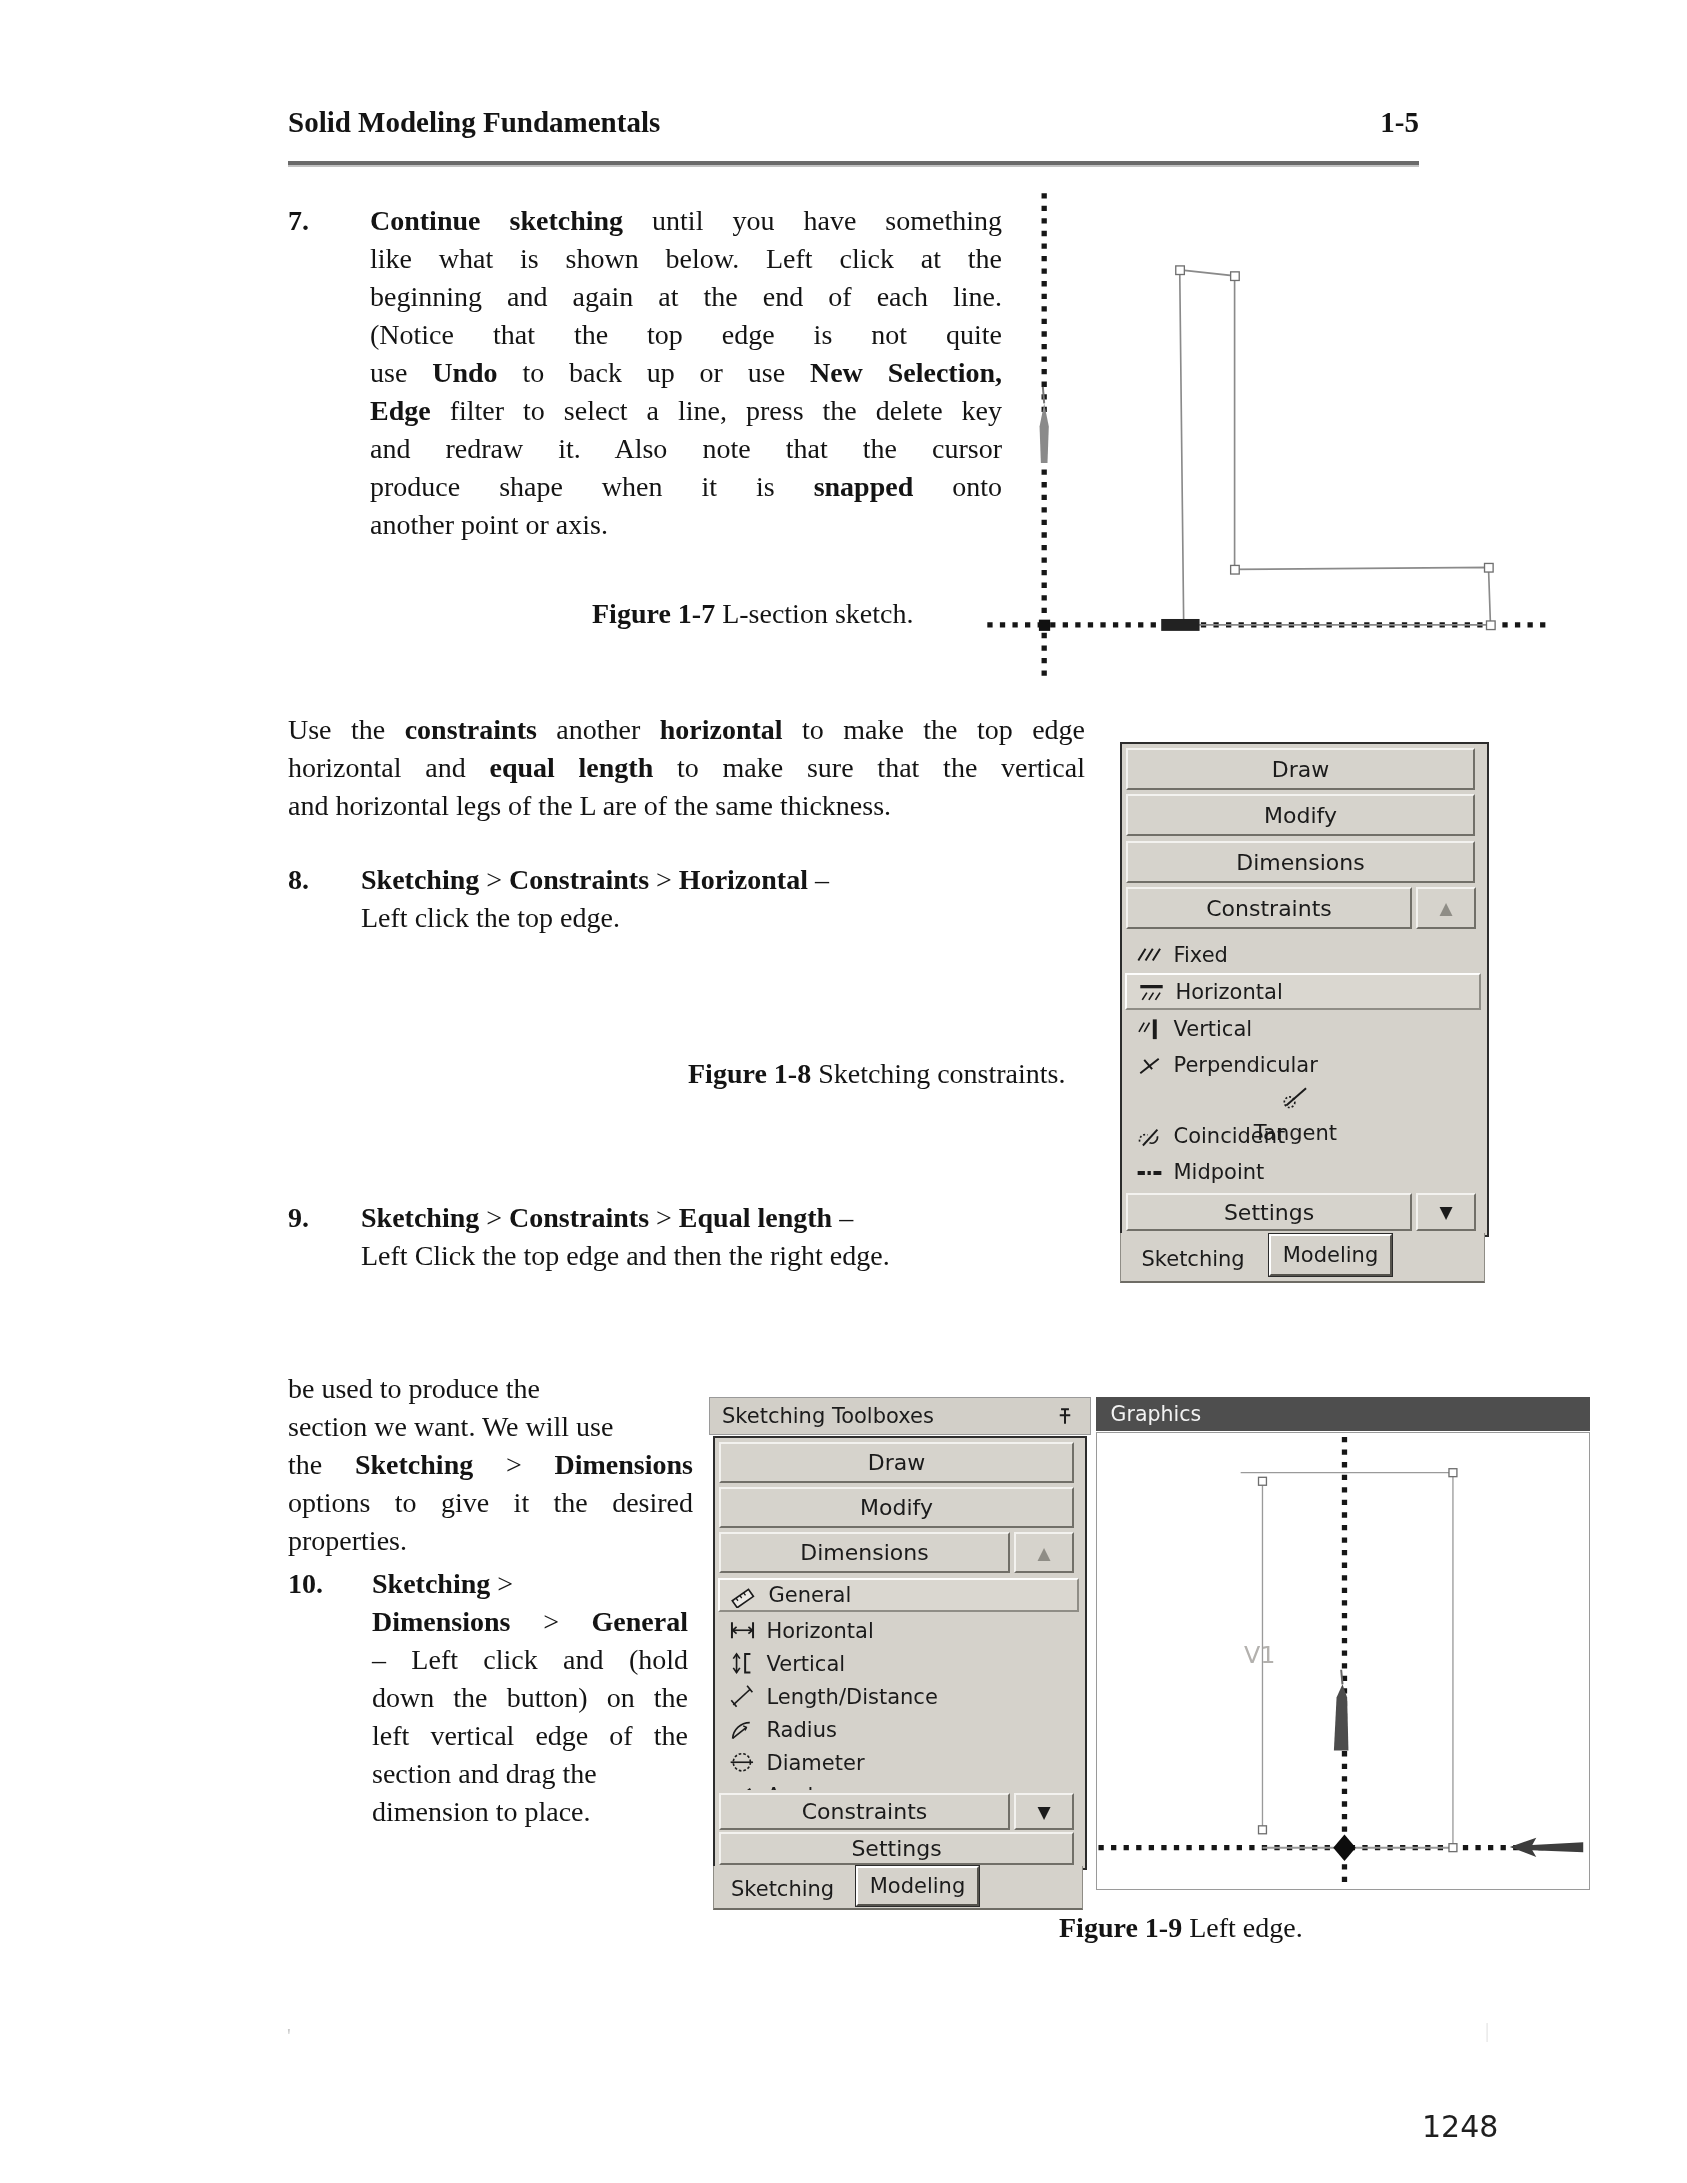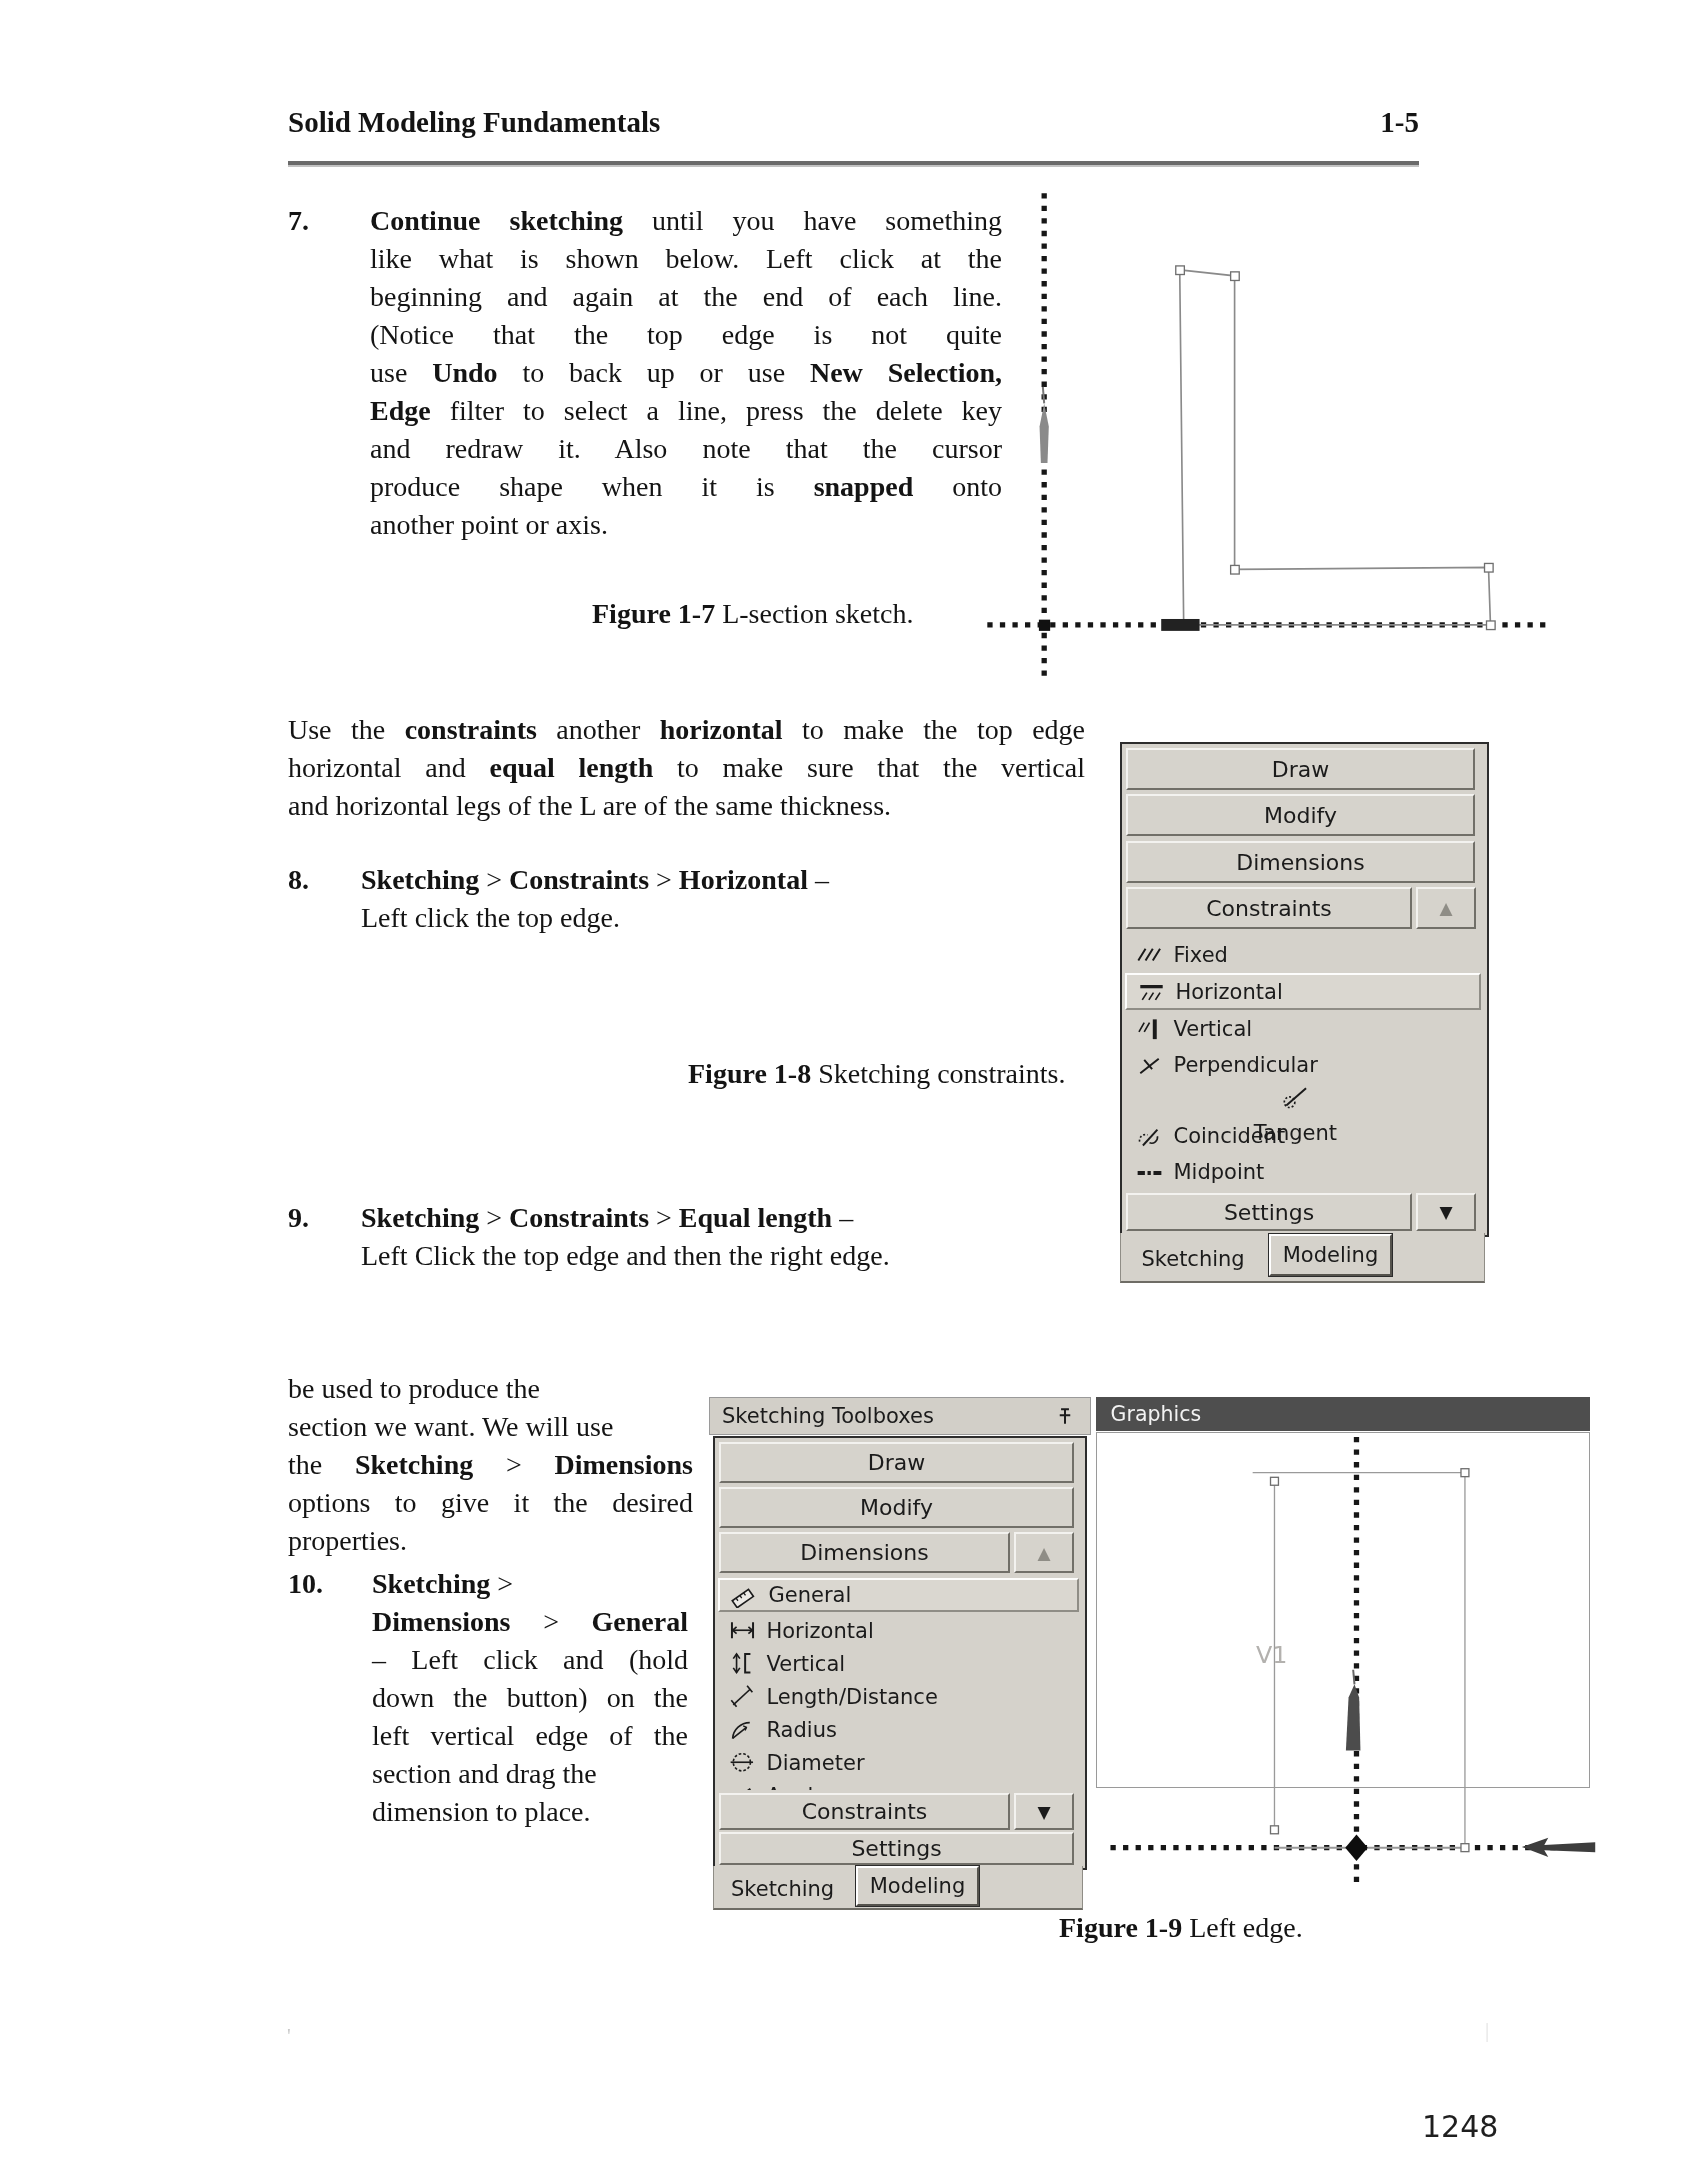--- a/index.html
+++ b/index.html
@@ -301,21 +301,21 @@
     <div class="btn" style="left:4px;top:394px;width:355px;height:33px;">Settings</div>
   </div>
   <div class="tabstrip" style="left:713px;top:1866px;width:370px;height:44px;">
     <div class="tab-flat" style="left:2.6px;top:4px;width:132px;height:37px;">Sketching</div>
     <div class="tab-raised" style="left:142px;top:0px;width:119px;height:36px;">Modeling</div>
   </div>
 
   <div class="abs wintitle-dark" style="left:1096px;top:1397px;width:494px;height:34px;">
     <span>Graphics</span>
   </div>
-  <div class="abs gfx-body" style="left:1096px;top:1432px;width:494px;height:356px;padding-left:12px;">
+  <div class="abs gfx-body" style="left:1096px;top:1432px;width:494px;height:458px;">
     <svg width="491" height="455" viewBox="0 0 742 688">
       <line x1="374" y1="6" x2="374" y2="684" stroke="#161616" stroke-width="8" stroke-dasharray="8 11"></line>
       <line x1="2" y1="627" x2="740" y2="627" stroke="#161616" stroke-width="8" stroke-dasharray="8 11"></line>
       <line x1="217" y1="60" x2="538" y2="60" stroke="#9a9a9a" stroke-width="2"></line>
       <line x1="250" y1="67" x2="250" y2="605" stroke="#9a9a9a" stroke-width="2"></line>
       <line x1="538" y1="60" x2="538" y2="627" stroke="#9a9a9a" stroke-width="2"></line>
       <line x1="250" y1="627" x2="538" y2="627" stroke="#9a9a9a" stroke-width="3"></line>
       <g fill="#ffffff" stroke="#6f6f6f" stroke-width="2">
         <rect x="244" y="67" width="12" height="12"></rect>
         <rect x="244" y="594" width="12" height="12"></rect>

